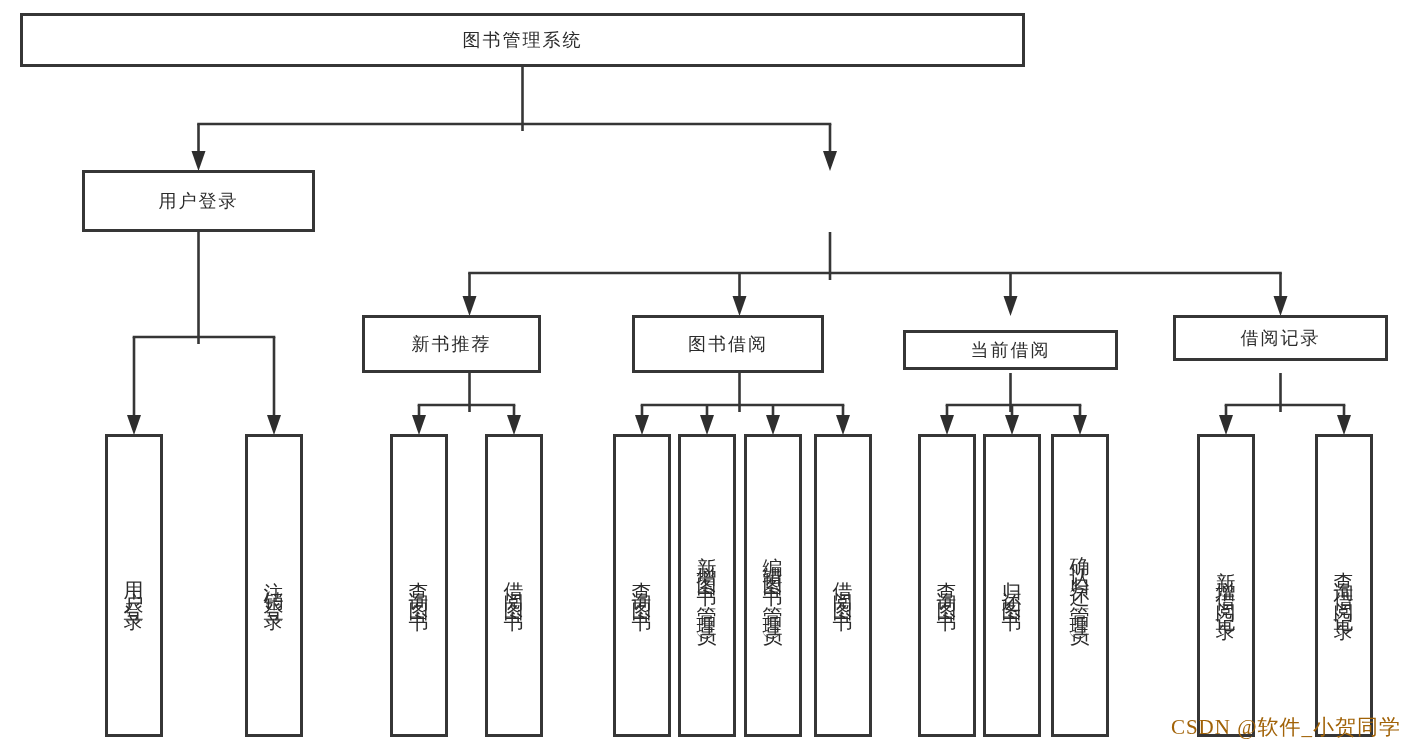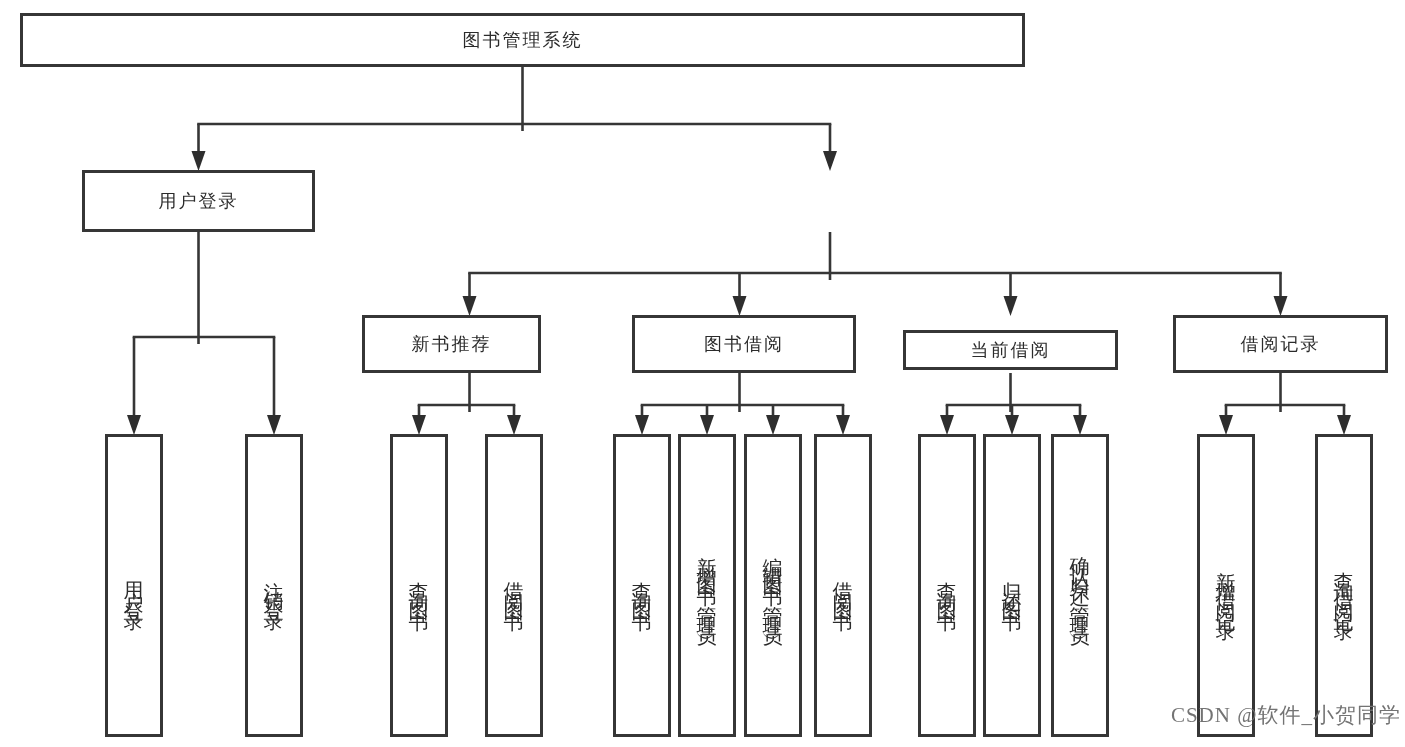--- a/index.html
+++ b/index.html
@@ -25,24 +25,24 @@
   .h{font-size:18px;letter-spacing:2px;white-space:nowrap;}
   .v{
     writing-mode:vertical-rl;
     font-size:20px;
     letter-spacing:10px;
     line-height:1;
   }
   .lbl{display:block;}
   #watermark{
     position:absolute;
-    right:4px;bottom:18px;
+    right:4px;bottom:6px;
     font-size:21px;
     letter-spacing:1px;
-    color:#737373;
+    color:#a16207;
     z-index:3;
     white-space:nowrap;
   }
 </style>
 </head>
 <body>
 
 <div id="canvas">
 
   <svg id="connectors" width="1405" height="747" viewBox="0 0 1405 747" xmlns="http://www.w3.org/2000/svg">
@@ -115,27 +115,27 @@
     <span class="lbl">图书管理系统</span>
   </div>
 
   <div class="node h" style="left:82px;top:170px;width:233px;height:62px">
     <span class="lbl">用户登录</span>
   </div>
 
   <div class="node h" style="left:362px;top:315px;width:179px;height:58px">
     <span class="lbl">新书推荐</span>
   </div>
-  <div class="node h" style="left:632px;top:315px;width:224px;height:58px">
+  <div class="node h" style="left:632px;top:315px;width:192px;height:58px">
     <span class="lbl">图书借阅</span>
   </div>
   <div class="node h" style="left:903px;top:330px;width:215px;height:40px">
     <span class="lbl">当前借阅</span>
   </div>
-  <div class="node h" style="left:1173px;top:315px;width:215px;height:58px">
+  <div class="node h" style="left:1173px;top:315px;width:215px;height:46px">
     <span class="lbl">借阅记录</span>
   </div>
 
   <div class="node v" style="left:105px;top:434px;width:58px;height:303px">
     <span class="lbl">用户登录</span>
   </div>
   <div class="node v" style="left:245px;top:434px;width:58px;height:303px">
     <span class="lbl">注销登录</span>
   </div>
 

